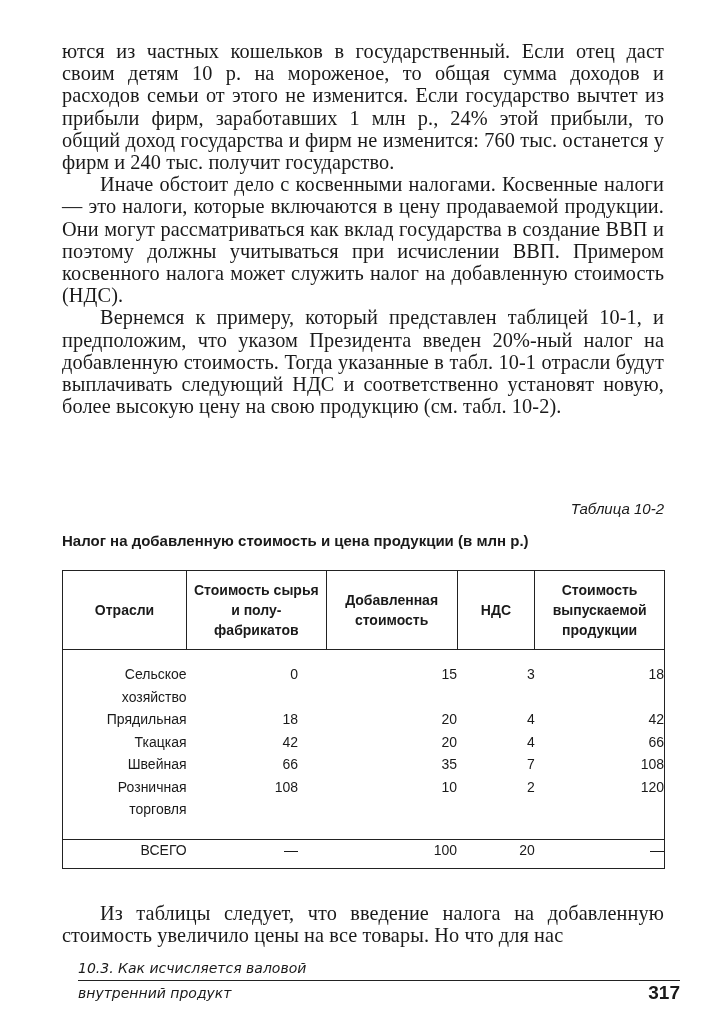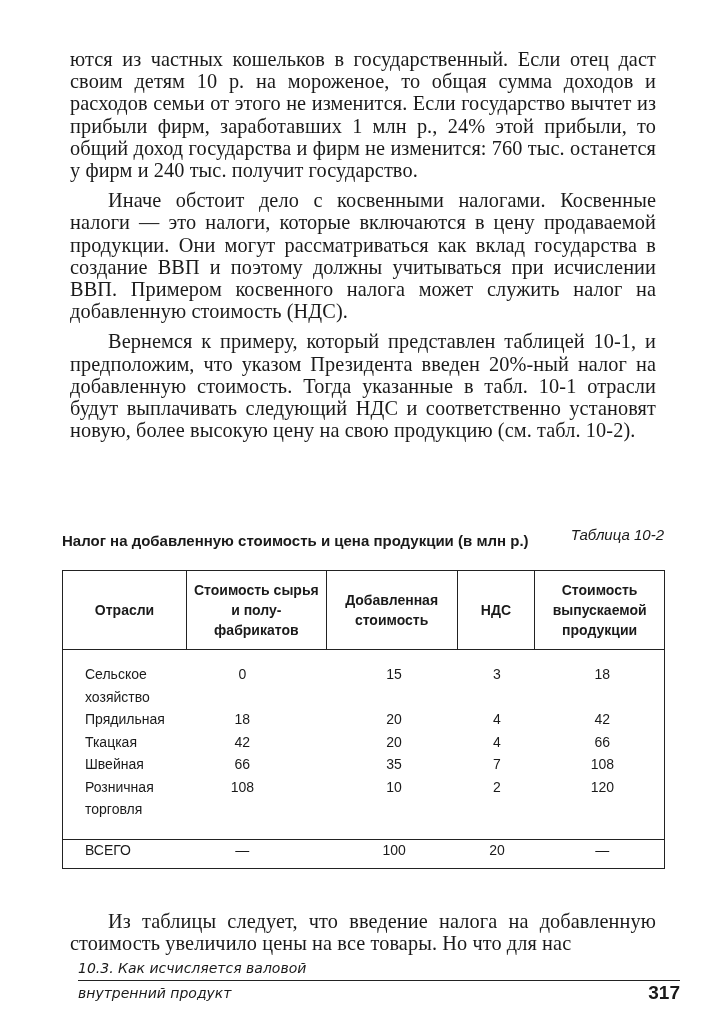--- a/index.html
+++ b/index.html
@@ -6,24 +6,24 @@
   body { width: 705px; height: 1024px; position: relative; overflow: hidden; color: #1a1a1a; }
   .page { position: absolute; left: 62px; top: 40px; width: 602px; }
   .body-text {
     font-family: "Liberation Serif", serif;
     font-size: 20.3px;
     line-height: 22.2px;
     text-align: justify;
     margin: 0;
     letter-spacing: 0.1px;
   }
-  .para { margin: 8px; }
+  .para { margin: 0; }
   .indent { text-indent: 38px; }
   .table-label {
-    position: absolute; left: 62px; top: 526px; width: 602px;
+    position: absolute; left: 62px; top: 500px; width: 602px;
     text-align: right;
     font-family: "Liberation Sans", sans-serif;
     font-style: italic; font-size: 15px;
   }
   .table-title {
     position: absolute; left: 62px; top: 532px; width: 602px;
     text-align: left;
     font-family: "Liberation Sans", sans-serif;
     font-weight: bold; font-size: 15px;
   }
@@ -36,21 +36,21 @@
   table.data th {
     border: 1.5px solid #222;
     font-weight: bold;
     font-size: 14px;
     line-height: 20px;
     height: 78px;
     padding: 0 4px;
     text-align: center;
     vertical-align: middle;
   }
-  table.data td { padding: 0; line-height: 22.5px; vertical-align: top; }
+  table.data td { padding: 0; line-height: 22.5px; vertical-align: top; text-align: right; }
   table.data tbody.rows td { border-left: none; border-right: none; }
   .col1 { width: 121px; } .col2 { width: 143px; } .col3 { width: 130px; } .col4 { width: 79px; } .col5 { width: 128px; }
   .name { padding-left: 22px !important; text-align: left; }
   .num { text-align: center; }
   .n2 { padding-right: 28px !important; }
   .n3 { padding-left: 5px !important; }
   .n4 { padding-left: 2px !important; }
   .n5 { padding-left: 6px !important; }
   tbody.rows { border-left: 1.5px solid #222; border-right: 1.5px solid #222; }
   tbody.rows tr.first td { padding-top: 13px; }

